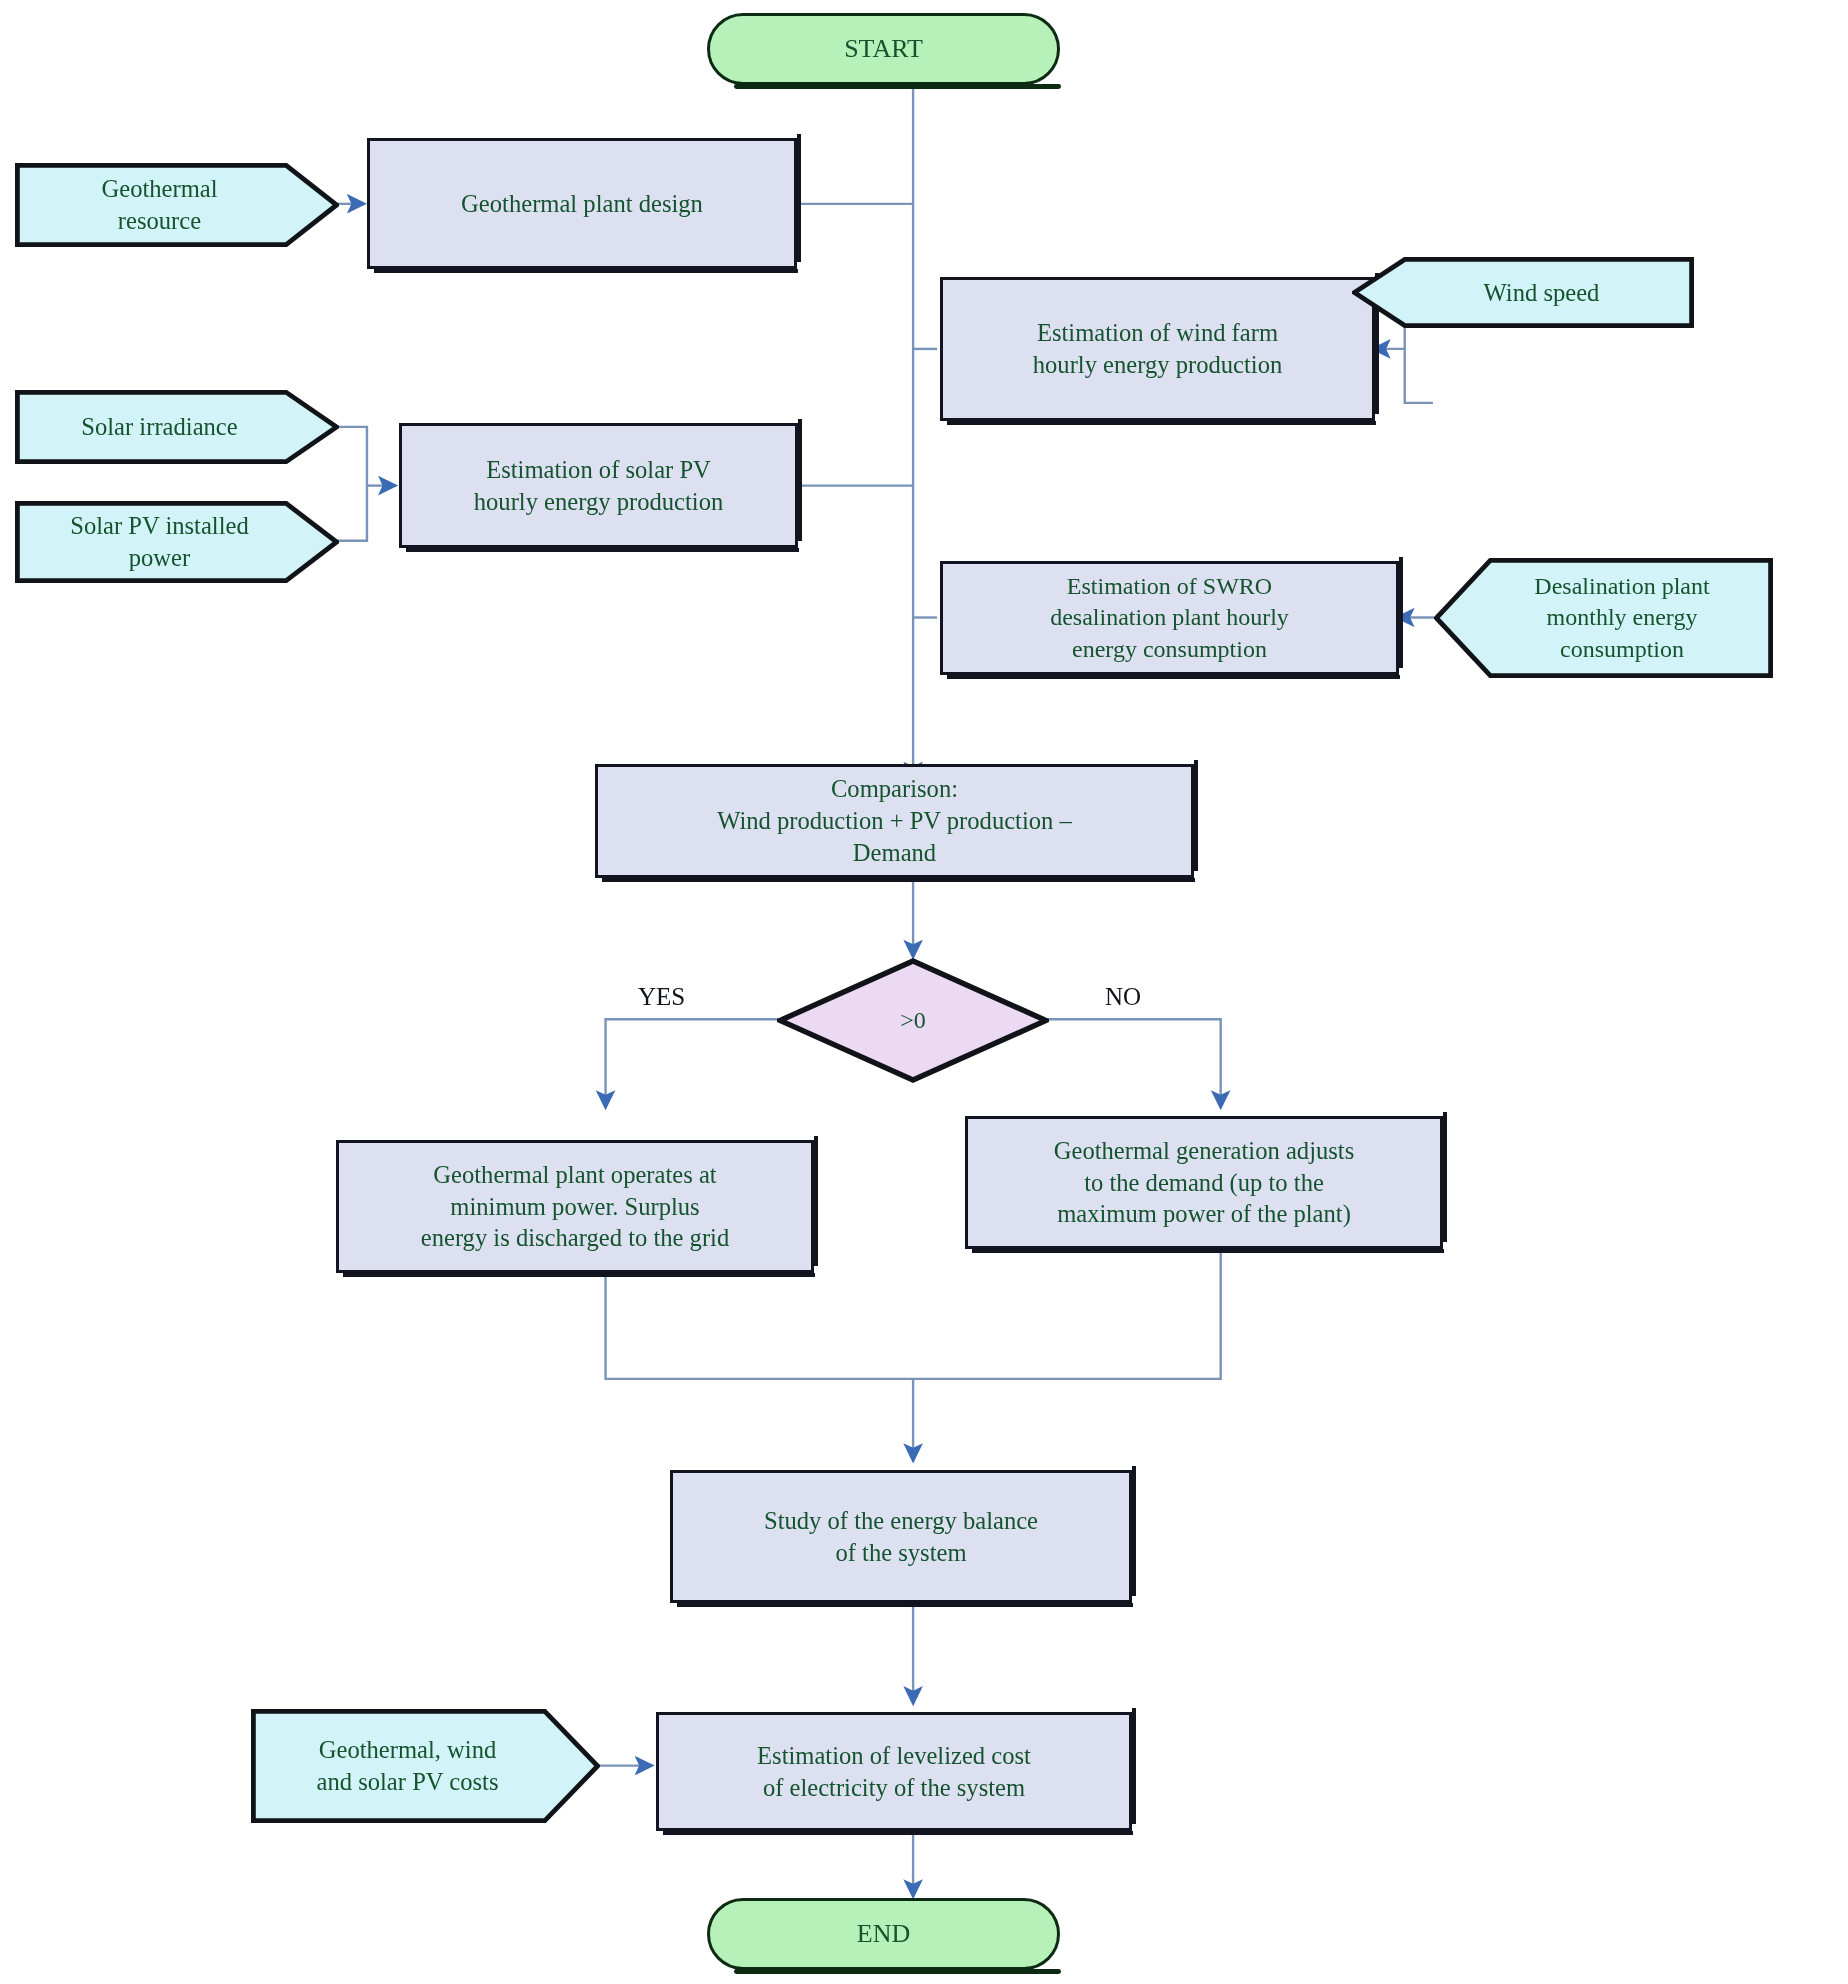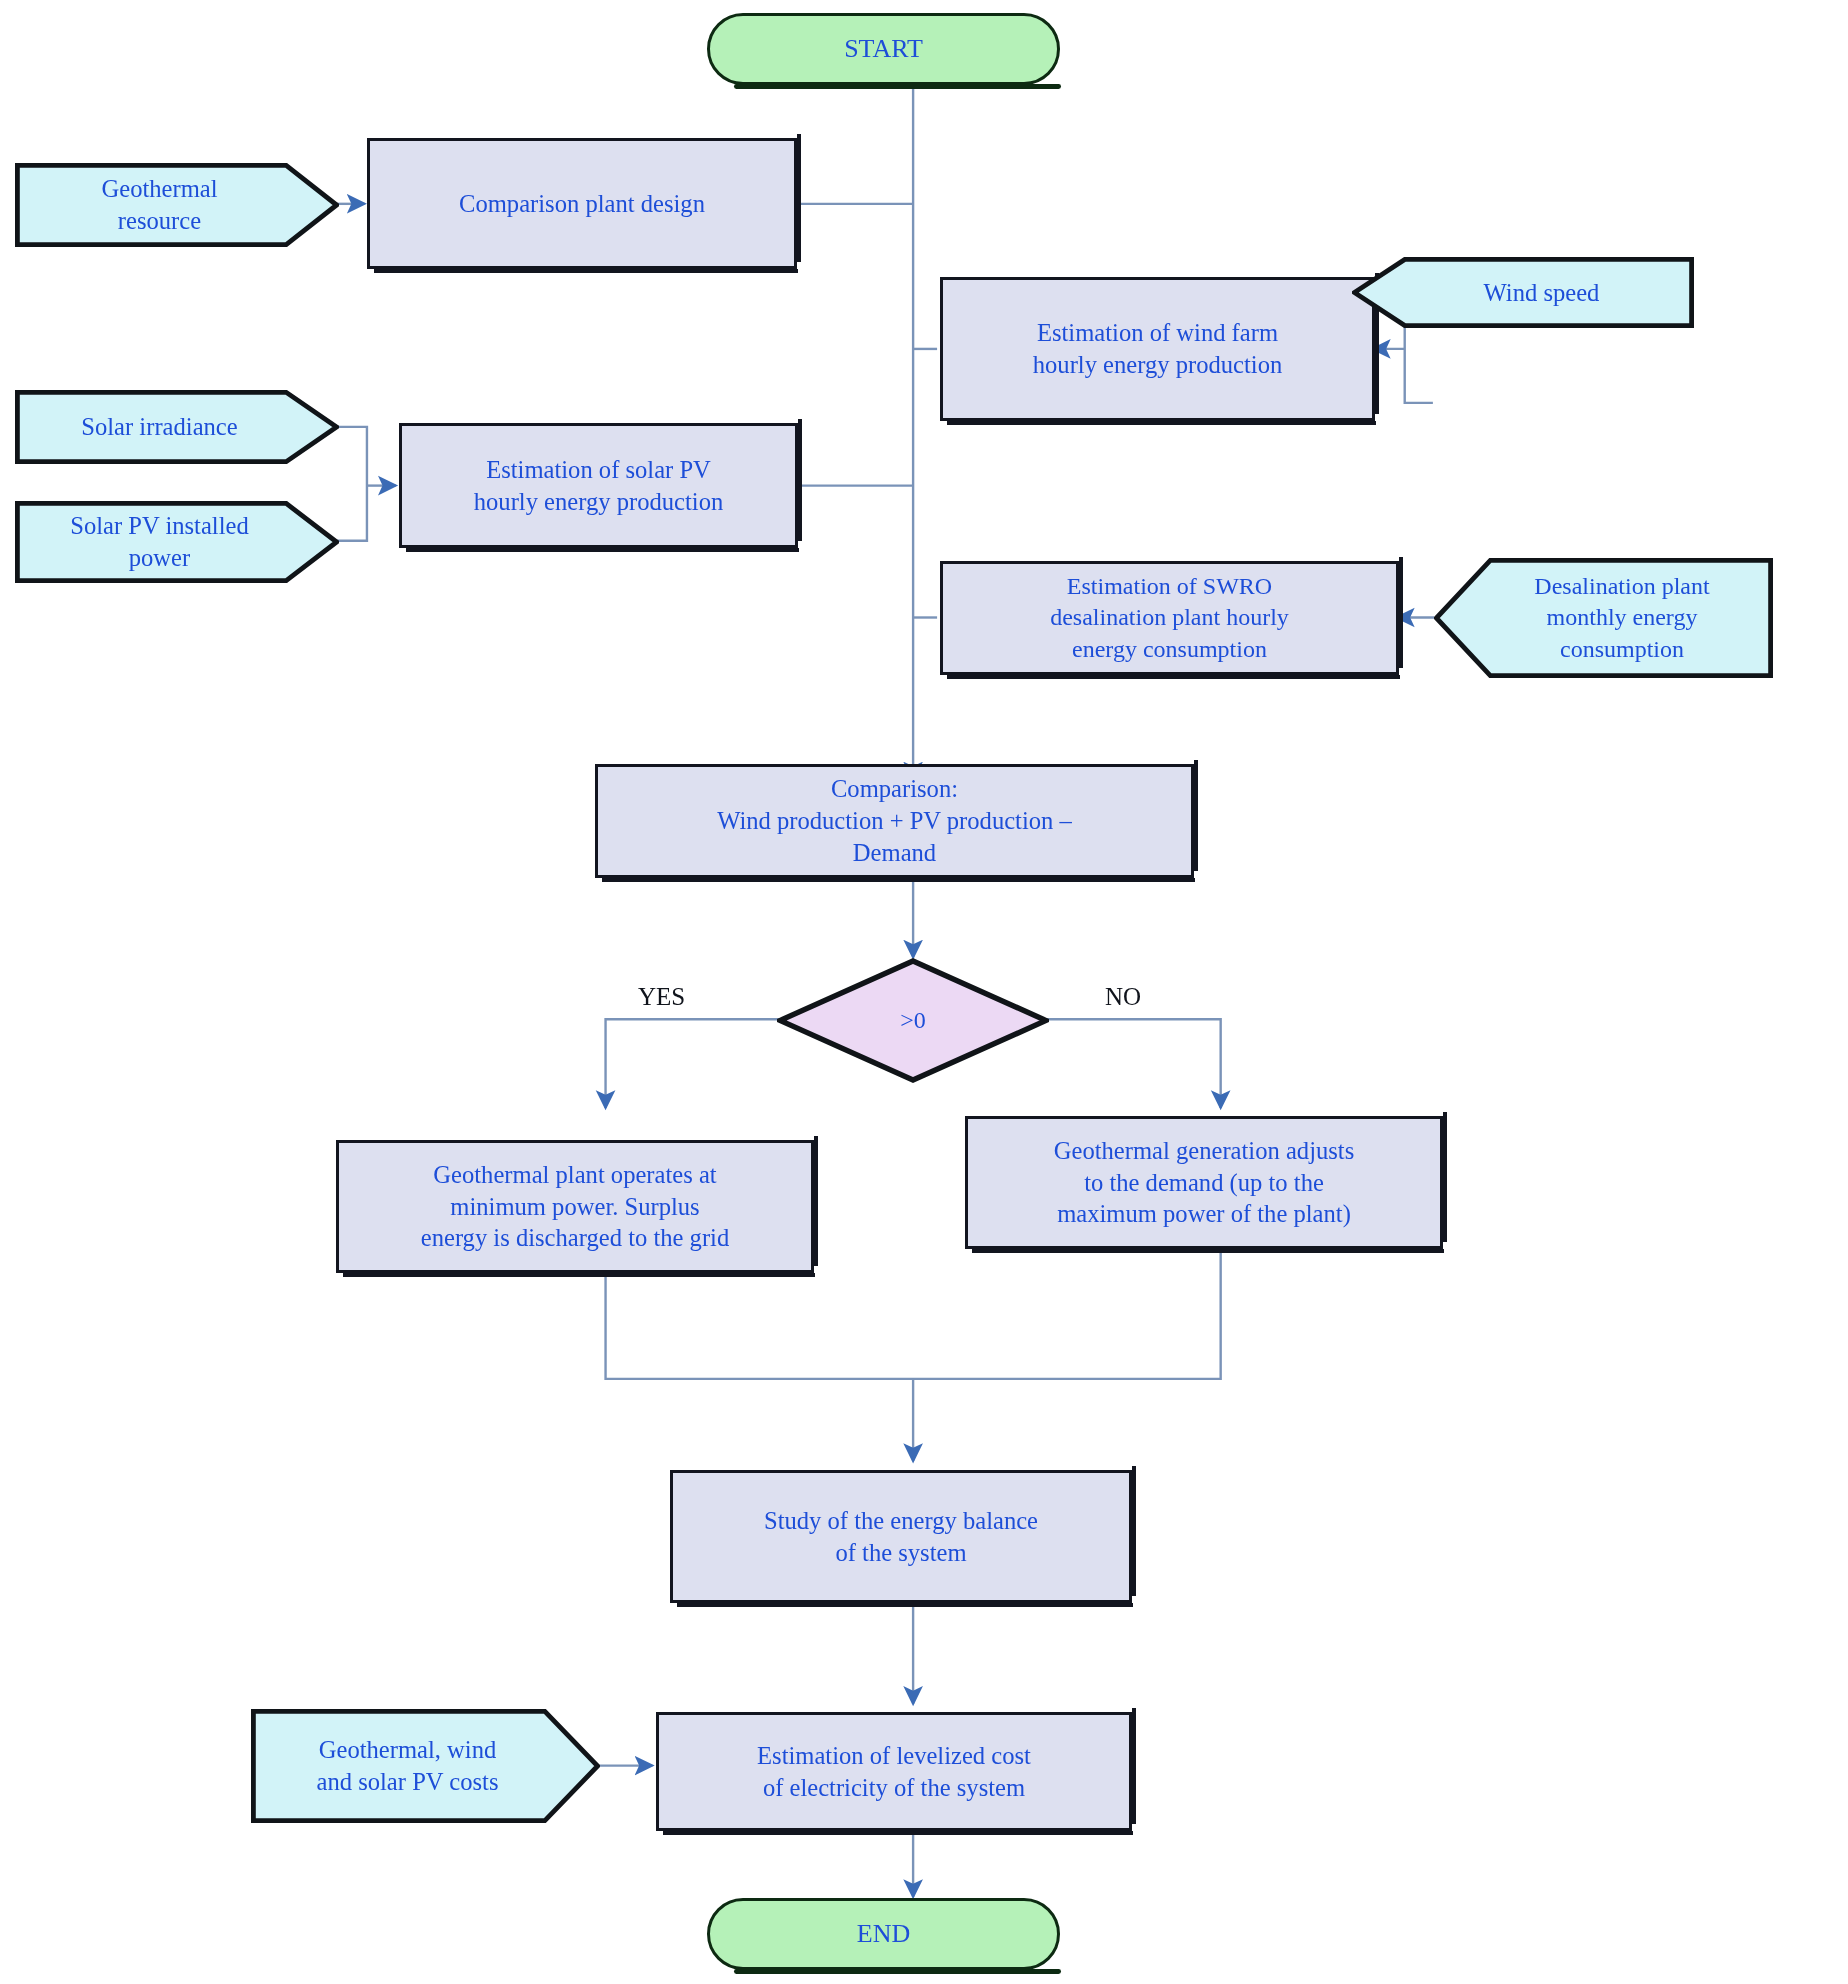--- a/index.html
+++ b/index.html
@@ -5,21 +5,21 @@
   html,body{margin:0;padding:0;background:#ffffff;}
   #stage{
     position:relative;
     width:1849px;height:1985px;
     background:#ffffff;
     font-family:"Liberation Serif","DejaVu Serif",serif;
     overflow:hidden;
   }
   #wires{position:absolute;left:0;top:0;width:1849px;height:1985px;}
   .node{position:absolute;box-sizing:border-box;display:flex;align-items:center;justify-content:center;text-align:center;}
-  .node .txt{position:relative;z-index:3;line-height:1.30;color:#1d4ed8;padding:0 8.4px;white-space:pre-line;}
+  .node .txt{position:relative;z-index:3;line-height:1.30;color:#14532d;padding:0 8.4px;white-space:pre-line;}
 
   
   .proc{
     background:#dde0f0;
     border:3px solid #12151f;
     font-size:24.6px;
   }
   .proc::after{
     content:"";position:absolute;left:3.6px;right:-4.2px;bottom:-7.2px;height:4.2px;background:#12151f;z-index:1;
   }
@@ -109,21 +109,21 @@
 
   <div class="node inp" style="left:15px;top:163px;width:324px;height:84px;">
     <svg class="pshape" viewBox="0 0 540 140" preserveAspectRatio="none">
       <polygon points="4,4 452,4 536,70 452,136 4,136" fill="#d2f3f8" stroke="#101418" stroke-width="8"></polygon>
     </svg>
     <span class="txt" style="margin-right:35px;">Geothermal
 resource</span>
   </div>
 
   <div class="node proc" style="left:367px;top:138px;width:430px;height:131px;">
-    <span class="txt">Comparison plant design</span>
+    <span class="txt">Geothermal plant design</span>
   </div>
 
   <div class="node proc" style="left:940px;top:277px;width:435px;height:144px;">
     <span class="txt">Estimation of wind farm
 hourly energy production</span>
   </div>
 
   <div class="node inp" style="left:1352px;top:257px;width:342px;height:71px;text-align:center;">
     <svg class="pshape" viewBox="0 0 570 118" preserveAspectRatio="none">
       <polygon points="88,4 566,4 566,114 88,114 4,59" fill="#d2f3f8" stroke="#101418" stroke-width="8"></polygon>

